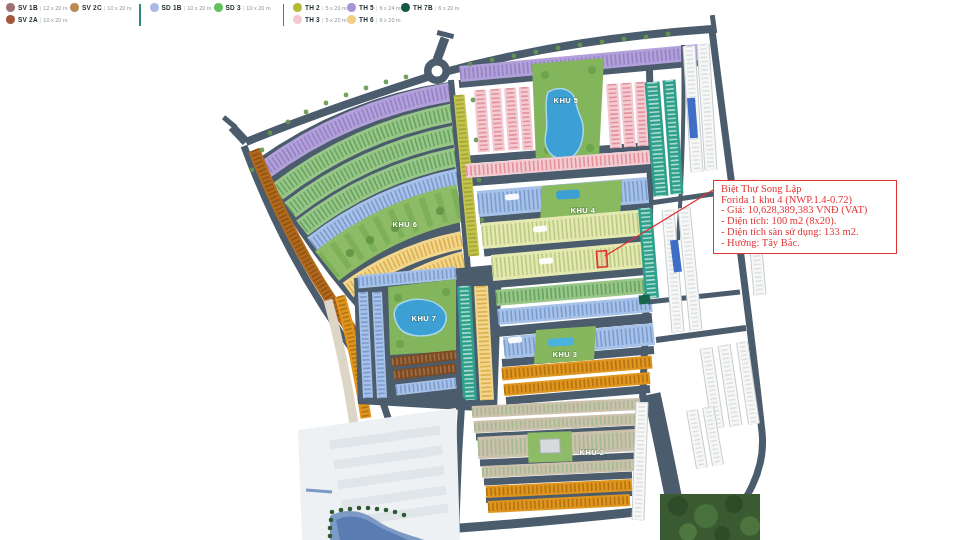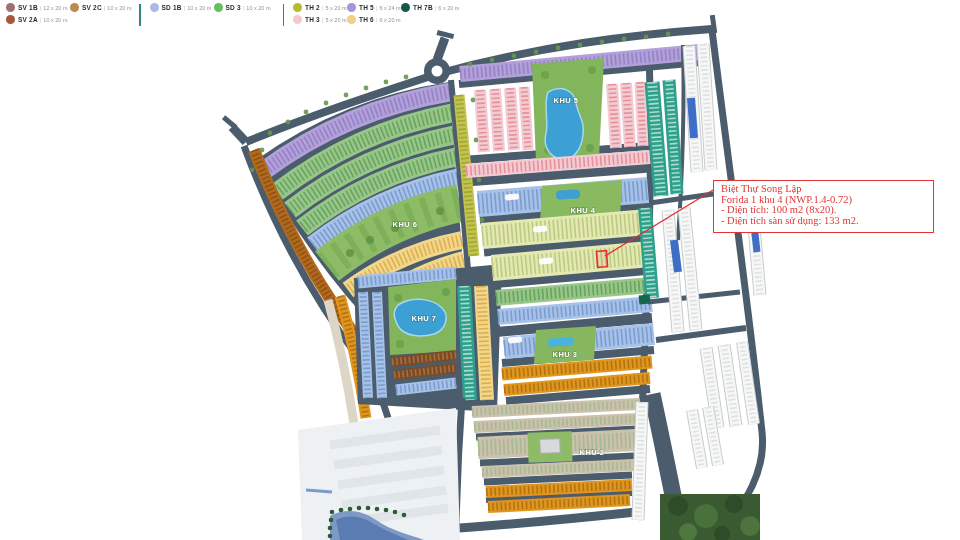--- a/index.html
+++ b/index.html
@@ -13,21 +13,21 @@
   .lrow{display:flex;gap:4px;}
   .litem{display:flex;align-items:center;width:60px;}
   .litem.w48{width:50px;}
   .ldot{width:9px;height:9px;border-radius:50%;margin-right:3px;flex:none;background:#999;}
   .lcode{font-size:6.5px;font-weight:bold;color:#1d2a30;letter-spacing:.2px;white-space:nowrap;}
   .lsep{color:#c3c9cc;font-size:6px;margin:0 2px;}
   .lsize{font-size:5.5px;color:#8d969b;white-space:nowrap;}
   .ldiv{width:1.5px;height:22px;background:#2f8a7d;margin-top:1px;}
 
   
-  .anno{position:absolute;left:713px;top:180px;width:221px;box-sizing:border-box;background:#fff;
+  .anno{position:absolute;left:713px;top:180px;width:184px;box-sizing:border-box;background:#fff;
         border:1.6px solid #e23636;padding:3px 7px 5px;z-index:6;
         font-family:"Liberation Serif",serif;font-size:10.5px;line-height:10.7px;color:#e23636;}
   .anno div{white-space:nowrap;}
   .anno .indent{padding-left:3px;}
 
   
   .rd{stroke:#4b5c6d;fill:none;}
   .st-pink{stroke:#f3ccd3;fill:none}   .st-pinkh{stroke:#e2868f;fill:none}
   .st-blue{stroke:#a6c2e8;fill:none}   .st-blueh{stroke:#7495cb;fill:none}
   .st-pale{stroke:#e3e9b0;fill:none}   .st-paleh{stroke:#b5c47c;fill:none}
@@ -428,17 +428,19 @@
 
     <g>
       <line x1="605" y1="256" x2="713" y2="190" stroke="#e03030" stroke-width="1.3"></line>
       <rect x="597" y="251" width="10" height="16" fill="rgba(224,48,48,0.08)" stroke="#e03030" stroke-width="1.6" transform="rotate(-4 602 259)"></rect>
     </g>
   </svg>
 
   <div class="anno">
     <div>Biệt Thự Song Lập</div>
     <div>Forida 1 khu 4 (NWP.1.4-0.72)</div>
+    <div>- Giá: 10,628,389,383 VNĐ (VAT)</div>
     <div>- Diện tích: 100 m2 (8x20).</div>
     <div>- Diện tích sàn sử dụng: 133 m2.</div>
+    <div>- Hướng: Tây Bắc.</div>
   </div>
 
 </div>
 
 </body></html>

